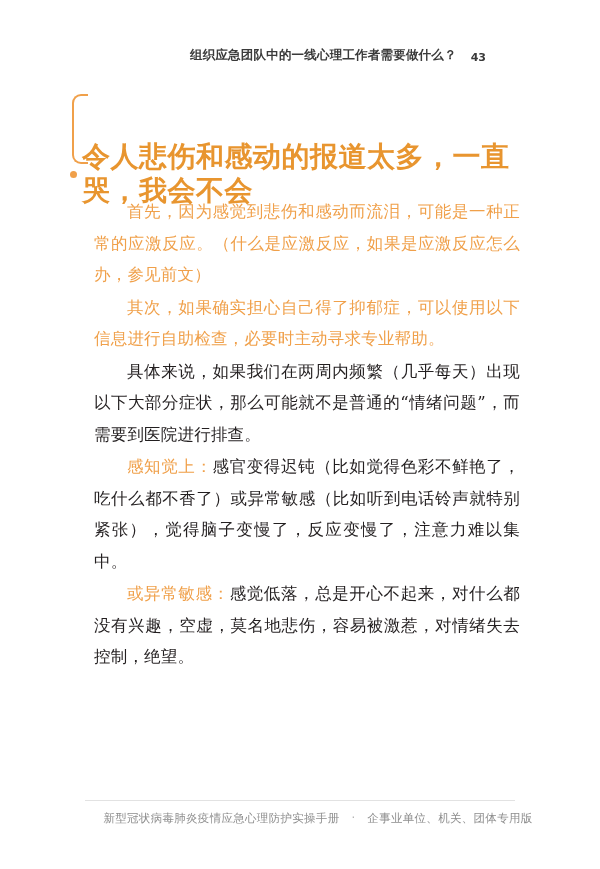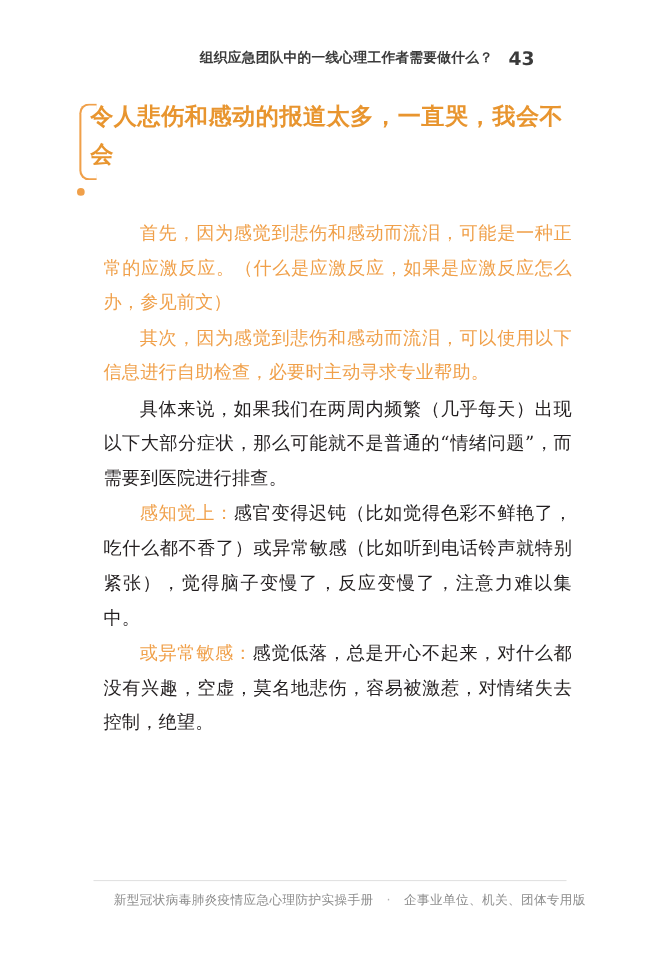--- a/index.html
+++ b/index.html
@@ -26,33 +26,33 @@
 
   
   .header {
     position: absolute;
     left: 0;
     top: 44px;
     width: 592px;
     height: 20px;
     display: flex;
     justify-content: flex-end;
-    align-items: flex-start;
+    align-items: flex-end;
     padding-right: 106px;
     box-sizing: border-box;
   }
   .header-title {
     font-size: 12.5px;
     color: #3a3a3a;
     letter-spacing: 0.2px;
     font-family: "DejaVu Sans", "Liberation Sans", sans-serif;
     font-weight: bold;
   }
   .header-pageno {
-    font-size: 17px;
+    font-size: 11px;
     color: #3a3a3a;
     margin-left: 14px;
     font-family: "DejaVu Sans", "Liberation Sans", sans-serif;
     font-weight: bold;
   }
 
   
   .qblock {
     position: absolute;
     left: 82px;
@@ -76,26 +76,27 @@
     content: "";
     position: absolute;
     left: -4px;
     bottom: -16px;
     width: 7px;
     height: 7px;
     border-radius: 50%;
     background: #f0a04a;
   }
   .qtitle {
-    font-size: 21px;
+    font-size: 28px;
     line-height: 34px;
     font-weight: bold;
     color: #e8952f;
-    font-family: Liberation Mono, monospace;
+    font-family: Liberation Sans, sans-serif;
     letter-spacing: 0.5px;
+    margin-top: 48px;
   }
 
   
   .body {
     position: absolute;
     left: 82px;
     top: 196px;
     width: 438px;
   }
   p.para {
@@ -156,21 +157,21 @@
   <div class="qblock">
     <div class="qbracket"></div>
     <div class="qtitle">令人悲伤和感动的报道太多，一直哭，我会不会</div>
   </div>
 
   <div class="body">
     <p class="para indent">
       <span class="orange">首先，因为感觉到悲伤和感动而流泪，可能是一种正常的应激反应。</span><span class="orange">（什么是应激反应，如果是应激反应怎么办，参见前文）</span>
     </p>
     <p class="para indent">
-      <span class="orange">其次，因为感觉到悲伤和感动而流泪，可以使用以下信息进行自助检查，必要时主动寻求专业帮助。</span>
+      <span class="orange">其次，如果确实担心自己得了抑郁症，可以使用以下信息进行自助检查，必要时主动寻求专业帮助。</span>
     </p>
     <p class="para indent">
       <span>具体来说，如果我们在两周内频繁（几乎每天）出现以下大部分症状，那么可能就不是普通的“情绪问题”，而需要到医院进行排查。</span>
     </p>
     <p class="para indent">
       <span class="label-orange">感知觉上：</span><span>感官变得迟钝（比如觉得色彩不鲜艳了，吃什么都不香了）或异常敏感（比如听到电话铃声就特别紧张），觉得脑子变慢了，反应变慢了，注意力难以集中。</span>
     </p>
     <p class="para indent">
       <span class="label-orange">或异常敏感：</span><span>感觉低落，总是开心不起来，对什么都没有兴趣，空虚，莫名地悲伤，容易被激惹，对情绪失去控制，绝望。</span>
     </p>

